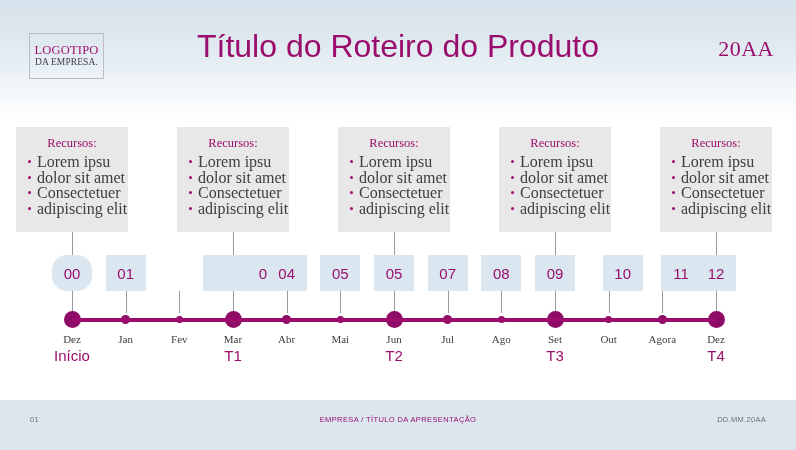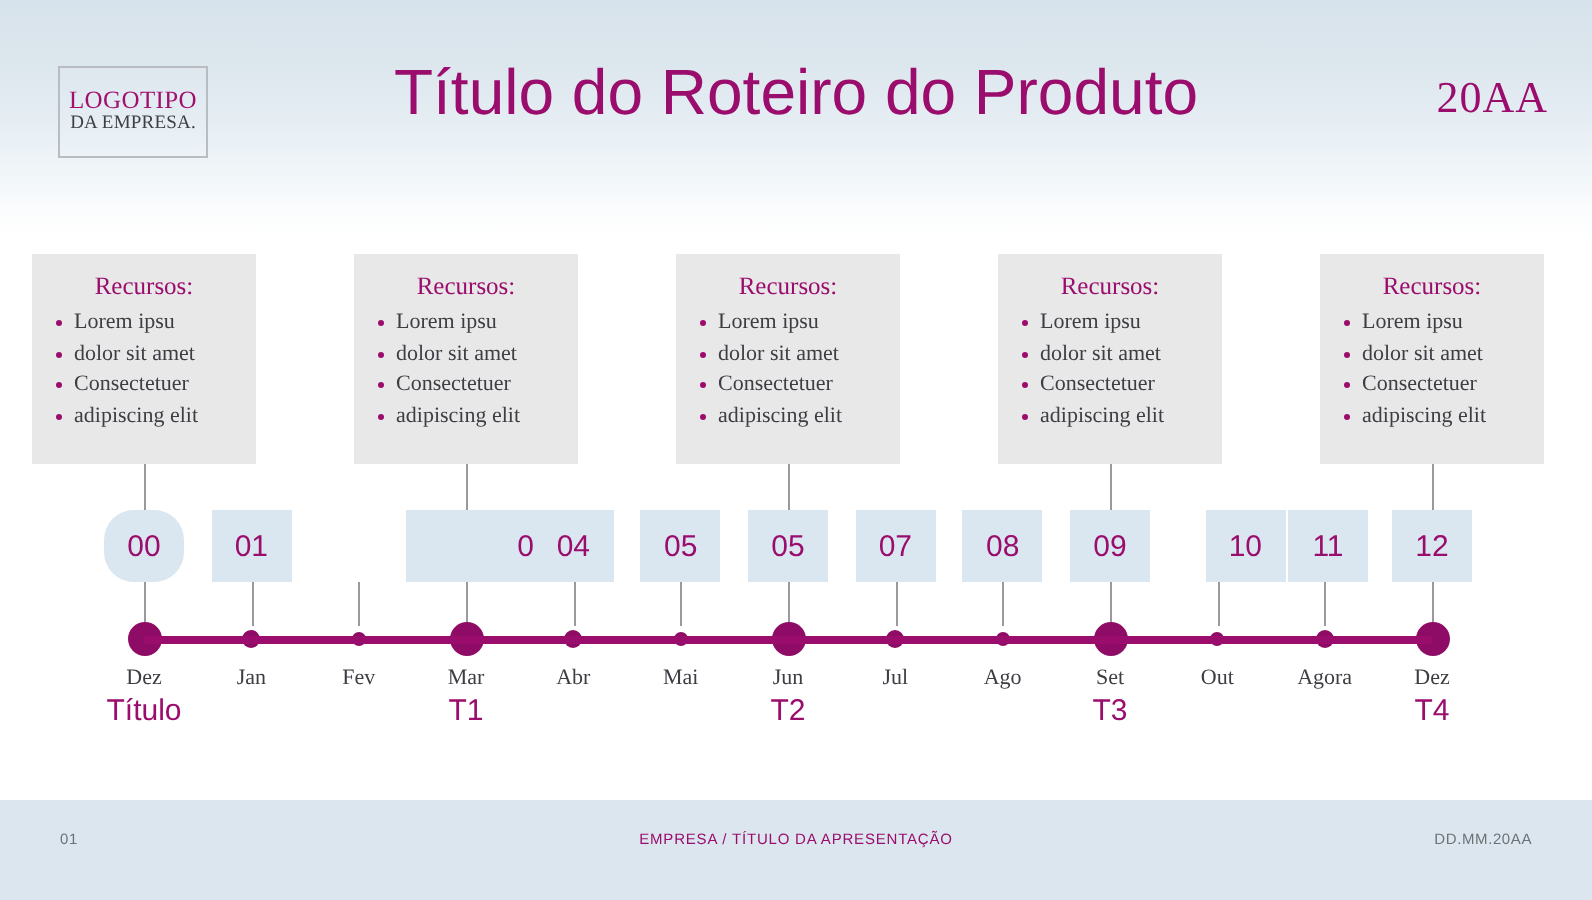--- a/index.html
+++ b/index.html
@@ -106,21 +106,21 @@
     text-align: center;
     margin: 2px 0 3px 0;
   }
   .feature-list {
     list-style: none;
     margin: 0;
     padding: 0 0 0 4px;
   }
   .feature-list li {
     font-family: "Liberation Serif", serif;
-    font-size: 11px;
+    font-size: 16px;
     color: #3d3d44;
     line-height: 15.5px;
     position: relative;
     padding-left: 11px;
     white-space: nowrap;
   }
   .feature-list li:before {
     content: "";
     position: absolute;
     left: 2px;
@@ -325,21 +325,21 @@
       <div class="num-chip" style="left: 374px;">05</div>
       <div class="num-connector" style="left: 394px; top: 291px; height: 22px;"></div>
       <div class="num-chip" style="left: 427.667px;">07</div>
       <div class="num-connector" style="left: 447.667px; top: 291px; height: 22px;"></div>
       <div class="num-chip" style="left: 481.333px;">08</div>
       <div class="num-connector" style="left: 501.333px; top: 291px; height: 22px;"></div>
       <div class="num-chip" style="left: 535px;">09</div>
       <div class="num-connector" style="left: 555px; top: 291px; height: 22px;"></div>
       <div class="num-chip" style="left: 588.667px; margin-left: 14px;">10</div>
       <div class="num-connector" style="left: 608.667px; top: 291px; height: 22px;"></div>
-      <div class="num-chip" style="left: 644px;">11</div>
+      <div class="num-chip" style="left: 661px;">11</div>
       <div class="num-connector" style="left: 662.333px; top: 291px; height: 22px;"></div>
       <div class="num-chip" style="left: 696px;">12</div>
       <div class="num-connector" style="left: 716px; top: 291px; height: 22px;"></div>
       <div class="axis-dot big" style="left: 63.5px;"></div>
       <div class="axis-dot mid" style="left: 121.167px;"></div>
       <div class="axis-dot small" style="left: 175.833px;"></div>
       <div class="axis-dot big" style="left: 224.5px;"></div>
       <div class="axis-dot mid" style="left: 282.167px;"></div>
       <div class="axis-dot small" style="left: 336.833px;"></div>
       <div class="axis-dot big" style="left: 385.5px;"></div>
@@ -355,21 +355,21 @@
       <div class="month-label" style="left: 203px;">Mar</div>
       <div class="month-label" style="left: 256.667px;">Abr</div>
       <div class="month-label" style="left: 310.333px;">Mai</div>
       <div class="month-label" style="left: 364px;">Jun</div>
       <div class="month-label" style="left: 417.667px;">Jul</div>
       <div class="month-label" style="left: 471.333px;">Ago</div>
       <div class="month-label" style="left: 525px;">Set</div>
       <div class="month-label" style="left: 578.667px;">Out</div>
       <div class="month-label" style="left: 632.333px;">Agora</div>
       <div class="month-label" style="left: 686px;">Dez</div>
-      <div class="phase-label" style="left: 27px;">Título</div>
+      <div class="phase-label" style="left: 27px;">Início</div>
       <div class="phase-label" style="left: 188px;">T1</div>
       <div class="phase-label" style="left: 349px;">T2</div>
       <div class="phase-label" style="left: 510px;">T3</div>
       <div class="phase-label" style="left: 671px;">T4</div>
     </div>
 
   <div id="axis-line"></div>
 
   <div id="footer-band"></div>
   <div id="footer-page">01</div>

